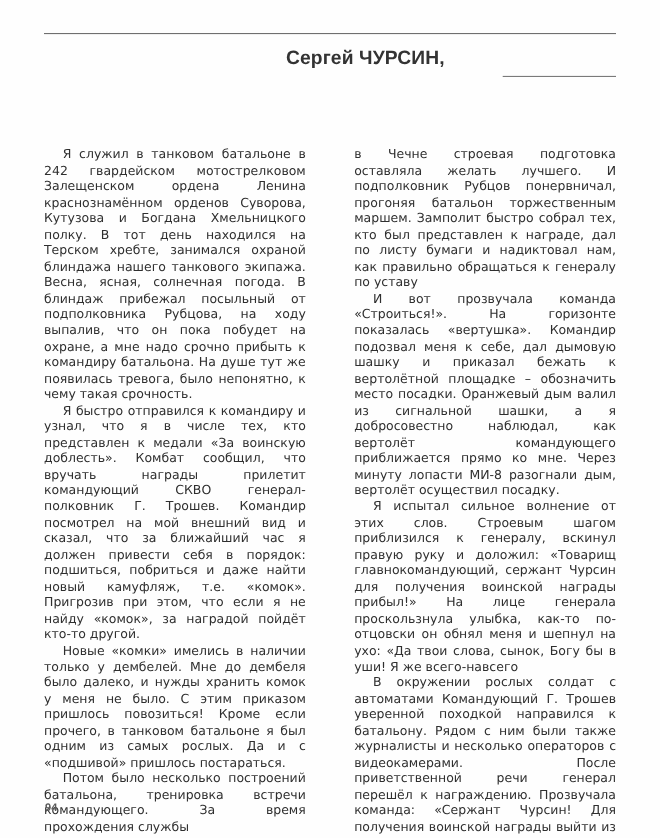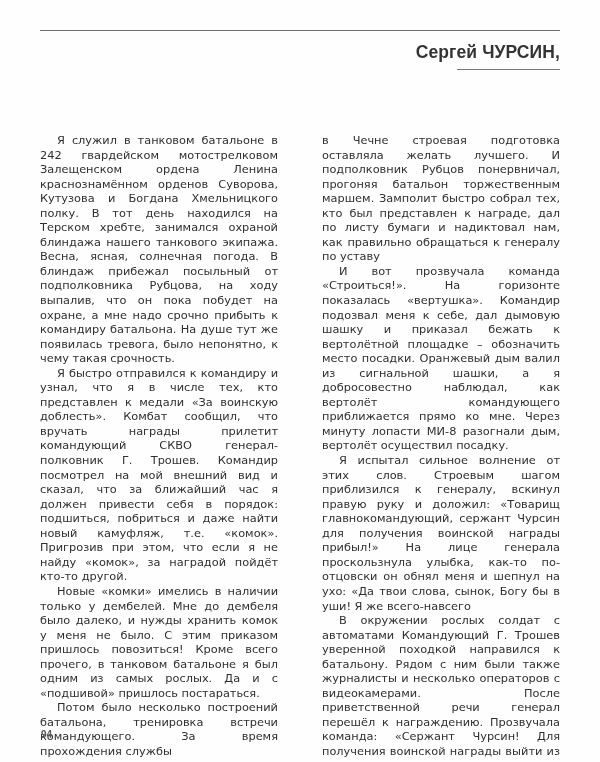--- a/index.html
+++ b/index.html
@@ -27,21 +27,20 @@
     height: 1px;
     background: #6f6f6f;
   }
 
   
   .header {
     position: absolute;
     right: 40px;
     top: 42px;
     width: 300px;
-    text-align: right;
   }
   .author-name {
     font-family: "Liberation Sans", sans-serif;
     font-weight: bold;
     font-size: 17.5px;
     letter-spacing: 0.1px;
     color: #333333;
     line-height: 1.15;
     white-space: nowrap;
   }
@@ -110,21 +109,21 @@
   <div class="header">
     <div class="author-name">Сергей ЧУРСИН,</div>
     <div class="header-rule"></div>
   </div>
 
   <div class="body-cols">
 
     <div class="col">
       <p>Я служил в танковом батальоне в 242 гвардейском мотострелковом Залещенском ордена Ленина краснознамённом орденов Суворова, Кутузова и Богдана Хмельницкого полку. В тот день находился на Терском хребте, занимался охраной блиндажа нашего танкового экипажа. Весна, ясная, солнечная погода.  В блиндаж прибежал посыльный от подполковника Рубцова, на ходу выпалив, что он пока побудет на охране, а мне надо срочно прибыть к командиру батальона. На душе тут же появилась тревога, было непонятно, к чему такая срочность.</p>
       <p>Я быстро отправился к командиру и узнал, что я в числе тех, кто представлен к медали «За воинскую доблесть». Комбат сообщил, что вручать награды прилетит командующий СКВО генерал-полковник Г. Трошев.  Командир посмотрел на мой внешний вид и сказал, что за ближайший час я должен привести себя в порядок: подшиться, побриться и даже найти новый камуфляж, т.е. «комок». Пригрозив при этом, что если я не найду «комок», за наградой пойдёт кто-то другой.</p>
-      <p>Новые «комки» имелись в наличии только у дембелей. Мне до дембеля было далеко, и нужды хранить комок у меня не было. С этим приказом пришлось повозиться! Кроме всего прочего, в танковом батальоне я был одним из самых рослых.  Да и с «подшивой» пришлось постараться.</p>
+      <p>Новые «комки» имелись в наличии только у дембелей. Мне до дембеля было далеко, и нужды хранить комок у меня не было. С этим приказом пришлось повозиться! Кроме если прочего, в танковом батальоне я был одним из самых рослых.  Да и с «подшивой» пришлось постараться.</p>
       <p>Потом было несколько построений батальона, тренировка встречи командующего. За время прохождения службы</p>
     </div>
 
     <div class="col">
       <p class="cont">в Чечне строевая подготовка оставляла желать лучшего. И подполковник Рубцов понервничал, прогоняя батальон торжественным маршем. Замполит быстро собрал тех, кто был представлен к награде, дал по листу бумаги и надиктовал нам, как правильно обращаться к генералу по уставу</p>
       <p>И вот прозвучала команда «Строиться!». На горизонте показалась «вертушка». Командир подозвал меня к себе, дал дымовую шашку и приказал бежать к вертолётной площадке – обозначить место посадки. Оранжевый дым валил из сигнальной шашки, а я добросовестно наблюдал, как вертолёт командующего приближается прямо ко мне. Через минуту лопасти МИ-8 разогнали дым, вертолёт осуществил посадку.</p>
       <p>Я испытал сильное волнение от этих слов. Строевым шагом приблизился к генералу, вскинул правую руку и доложил: «Товарищ главнокомандующий, сержант Чурсин для получения воинской награды прибыл!» На лице генерала проскользнула улыбка, как-то по-отцовски он обнял меня и шепнул на ухо: «Да твои слова, сынок, Богу бы в уши! Я же всего-навсего</p>
       <p>В окружении рослых солдат с автоматами Командующий Г. Трошев уверенной походкой направился к батальону. Рядом с ним были также журналисты и несколько операторов с видеокамерами. После приветственной речи генерал перешёл к награждению. Прозвучала команда: «Сержант Чурсин! Для получения воинской награды выйти из строя!».</p>
     </div>
 

